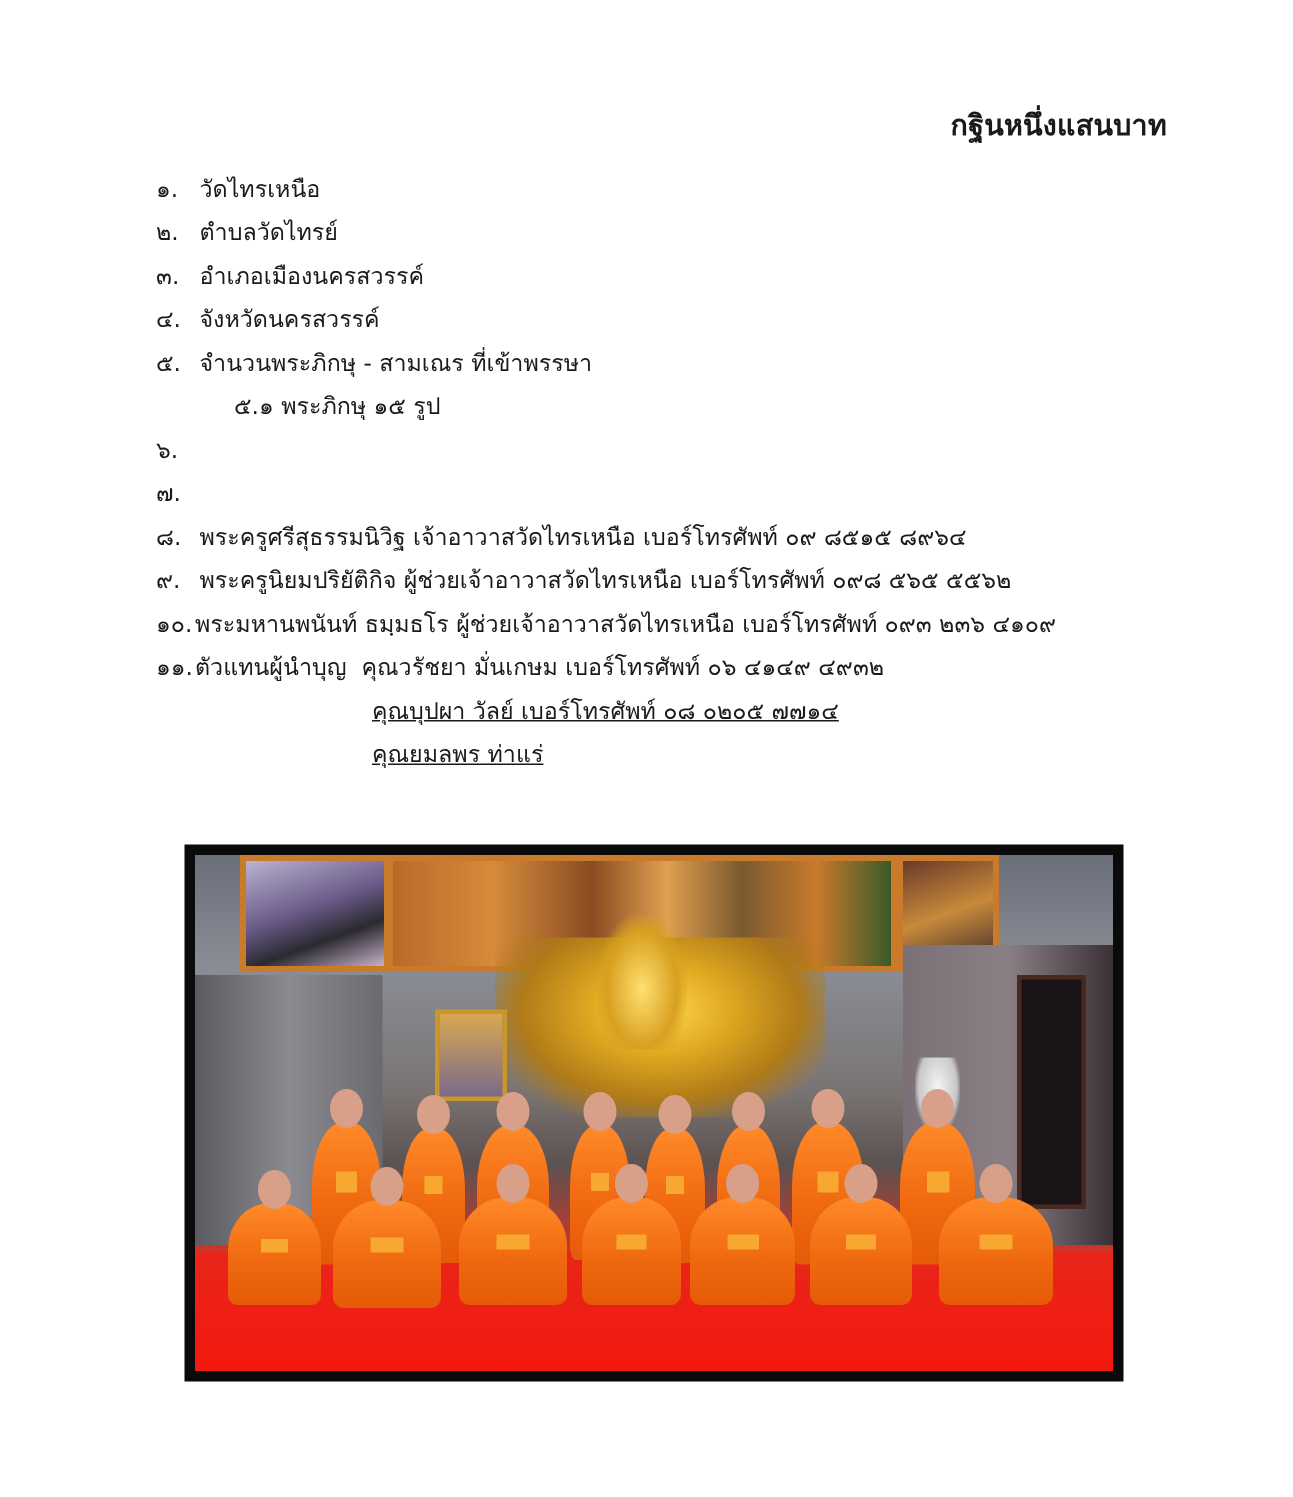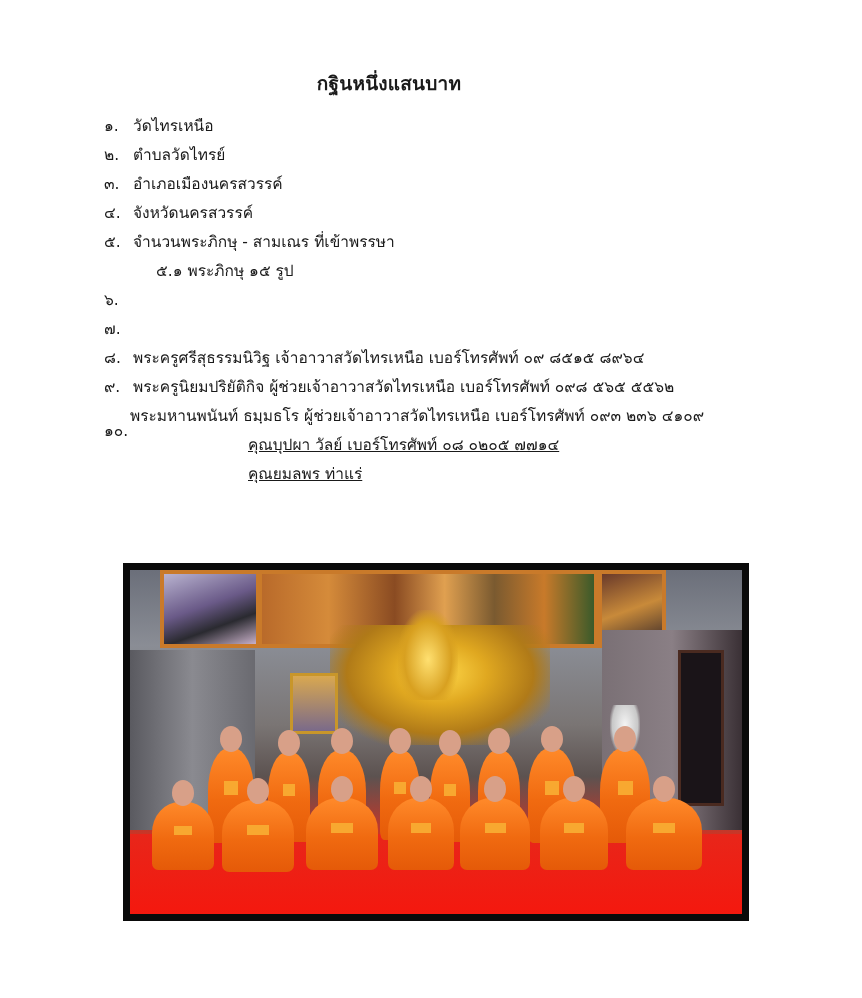--- a/index.html
+++ b/index.html
@@ -3,26 +3,26 @@
 <meta charset="utf-8">
 <style>
   html, body { margin: 0; padding: 0; background: #ffffff; }
   body {
     width: 862px; height: 998px; position: relative; overflow: hidden;
     font-family: "DejaVu Sans", "Liberation Sans", sans-serif;
     color: #1a1a1a;
   }
   .title {
     position: absolute; left: 0; width: 778px; top: 68px;
-    text-align: center; font-weight: bold; font-size: 19px; letter-spacing: 0.2px;
+    text-align: right; font-weight: bold; font-size: 19px; letter-spacing: 0.2px;
   }
   .list { position: absolute; left: 104px; top: 112px; margin: 0; padding: 0; list-style: none; }
   .row { height: 29px; line-height: 29px; font-size: 15.5px; white-space: nowrap; display: flex; }
   .num { display: inline-block; width: 29px; }
-  .num.tight { width: 26px; margin-top: 15px; }
+  .num.tight { width: 26px; }
   .sub { padding-left: 52px; }
   .cont { padding-left: 144px; text-decoration: underline; }
   .gap { display: inline-block; width: 10px; }
 
   .photo-frame {
     position: absolute; left: 123px; top: 563px; width: 626px; height: 358px;
     background: #0a0a0a; box-sizing: border-box; padding: 7px;
   }
   .photo {
     position: relative; width: 100%; height: 100%; overflow: hidden;
@@ -91,20 +91,26 @@
       <span class="num">๘.</span>
       <span>พระครูศรีสุธรรมนิวิฐ เจ้าอาวาสวัดไทรเหนือ เบอร์โทรศัพท์ ๐๙ ๘๕๑๕ ๘๙๖๔</span>
     </li>
   <li class="row">
       <span class="num">๙.</span>
       <span>พระครูนิยมปริยัติกิจ ผู้ช่วยเจ้าอาวาสวัดไทรเหนือ เบอร์โทรศัพท์ ๐๙๘ ๕๖๕ ๕๕๖๒</span>
     </li>
   <li class="row">
       <span class="num tight">๑๐.</span>
       <span>พระมหานพนันท์ ธมฺมธโร ผู้ช่วยเจ้าอาวาสวัดไทรเหนือ เบอร์โทรศัพท์ ๐๙๓ ๒๓๖ ๔๑๐๙</span>
+    </li>
+  <li class="row">
+      <span class="num tight">๑๑.</span>
+      <span>ตัวแทนผู้นำบุญ</span>
+      <span class="gap"></span>
+      <span>คุณวรัชยา มั่นเกษม เบอร์โทรศัพท์ ๐๖ ๔๑๔๙ ๔๙๓๒</span>
     </li>
   <li class="row cont">
       <span>คุณบุปผา วัลย์ เบอร์โทรศัพท์ ๐๘ ๐๒๐๕ ๗๗๑๔</span>
     </li>
   <li class="row cont">
       <span>คุณยมลพร ท่าแร่</span>
     </li>
 </ul>
 
 <div class="photo-frame">

